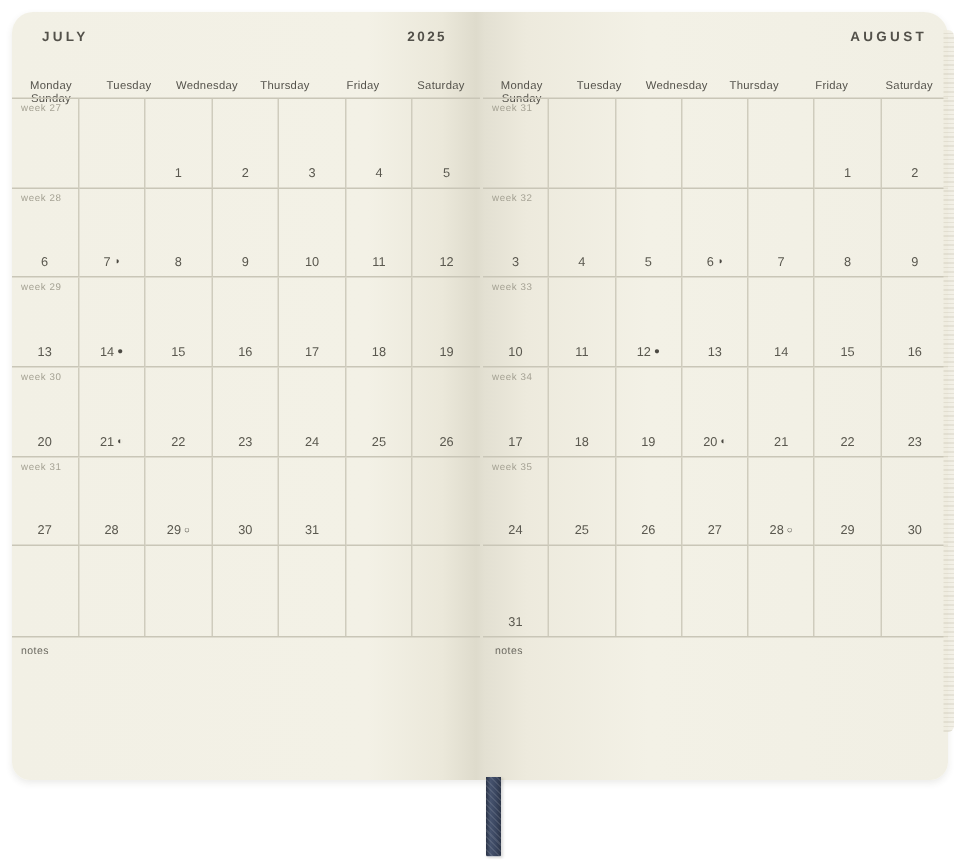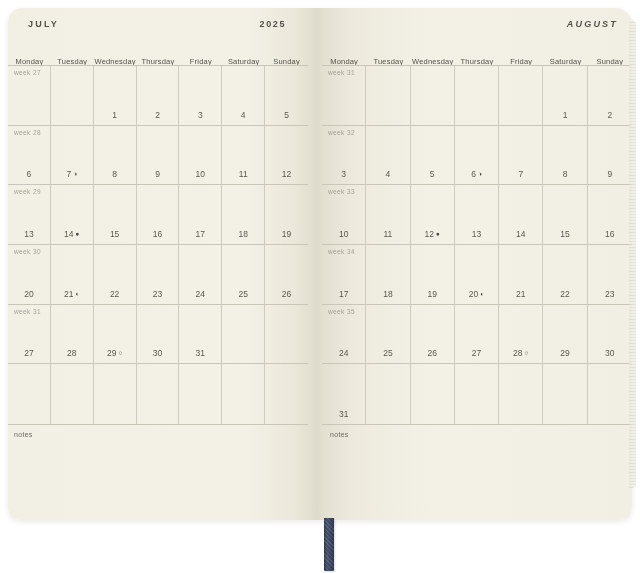--- a/index.html
+++ b/index.html
@@ -23,35 +23,35 @@
   }
   
   .edge-stack{
     position:absolute;left:629px;top:20px;width:7px;height:468px;
     border-radius:0 4px 4px 0;
     background:repeating-linear-gradient(to bottom,
       #efecdf 0 2px, #ddd9ca 2px 3px);
     opacity:.75;
   }
   .page{position:absolute;top:0;height:512px;}
-  .page-left{left:0;width:302px;}
+  .page-left{left:0;width:302px;padding-left:12px;}
   .page-right{left:306px;width:318px;}
 
   .month-row{
     position:absolute;top:11px;left:0;right:0;
     display:flex;align-items:center;
     font-size:9px;font-weight:700;letter-spacing:2.2px;color:#53514a;
   }
   .page-left .month-row{justify-content:space-between;padding:0 24px 0 20px;}
-  .page-right .month-row{justify-content:flex-end;padding-right:14px;font-style:italic;}
+  .page-right .month-row{justify-content:flex-end;padding-right:14px;}
   .year{font-weight:600;letter-spacing:1.6px;}
 
   .day-headers{
     position:absolute;top:44px;height:14px;
-    display:grid;grid-template-columns:repeat(7,1fr);
+    display:grid;grid-template-columns:repeat(6,1fr);
   }
   .page-left .day-headers{left:0;right:2px;}
   .page-right .day-headers{left:8px;right:0;}
   .dayh{
     text-align:center;font-size:7.5px;color:#54524b;
     letter-spacing:.2px;align-self:end;
   }
 
   .cal-grid{
     position:absolute;top:57px;height:358px;

